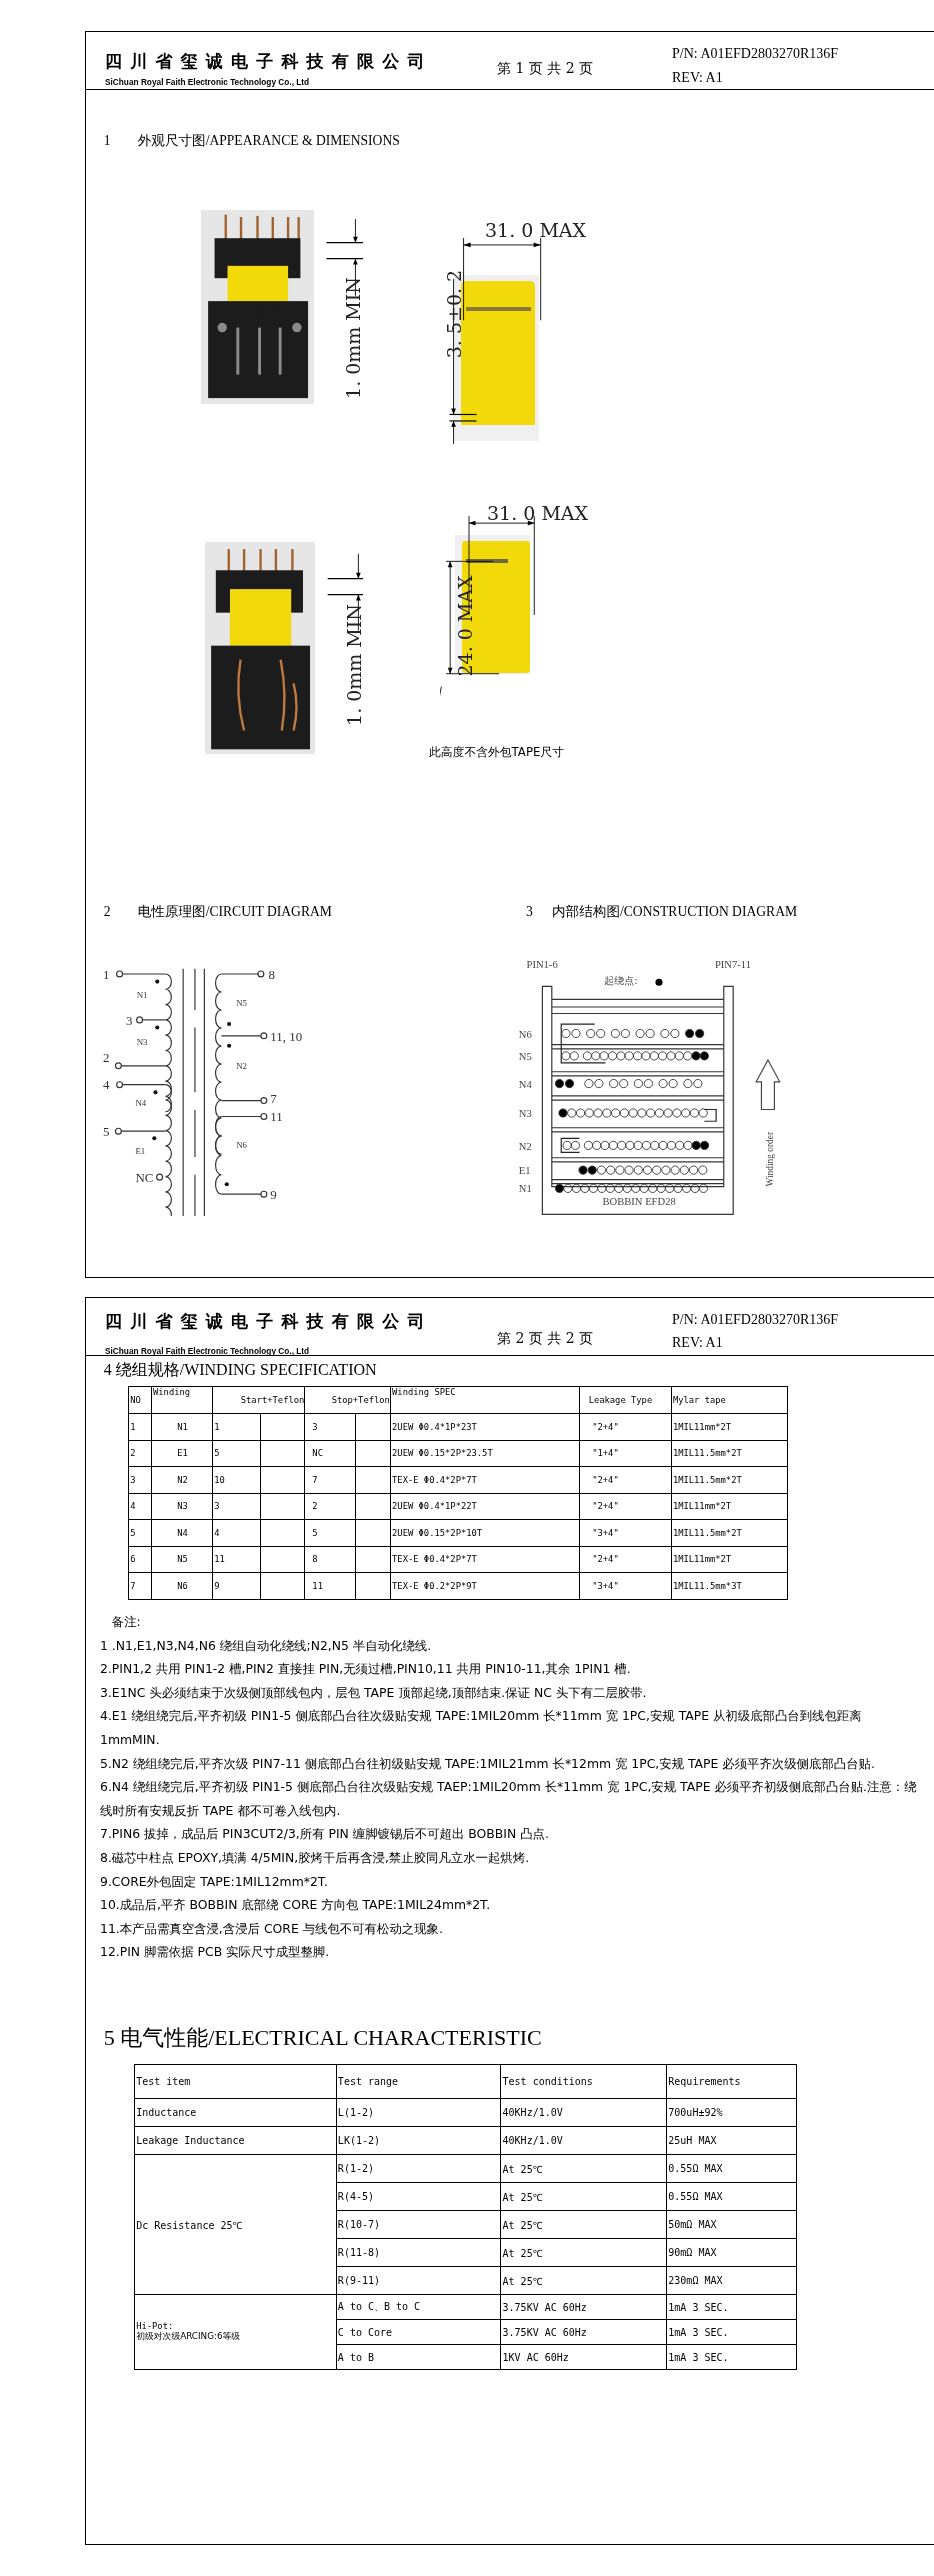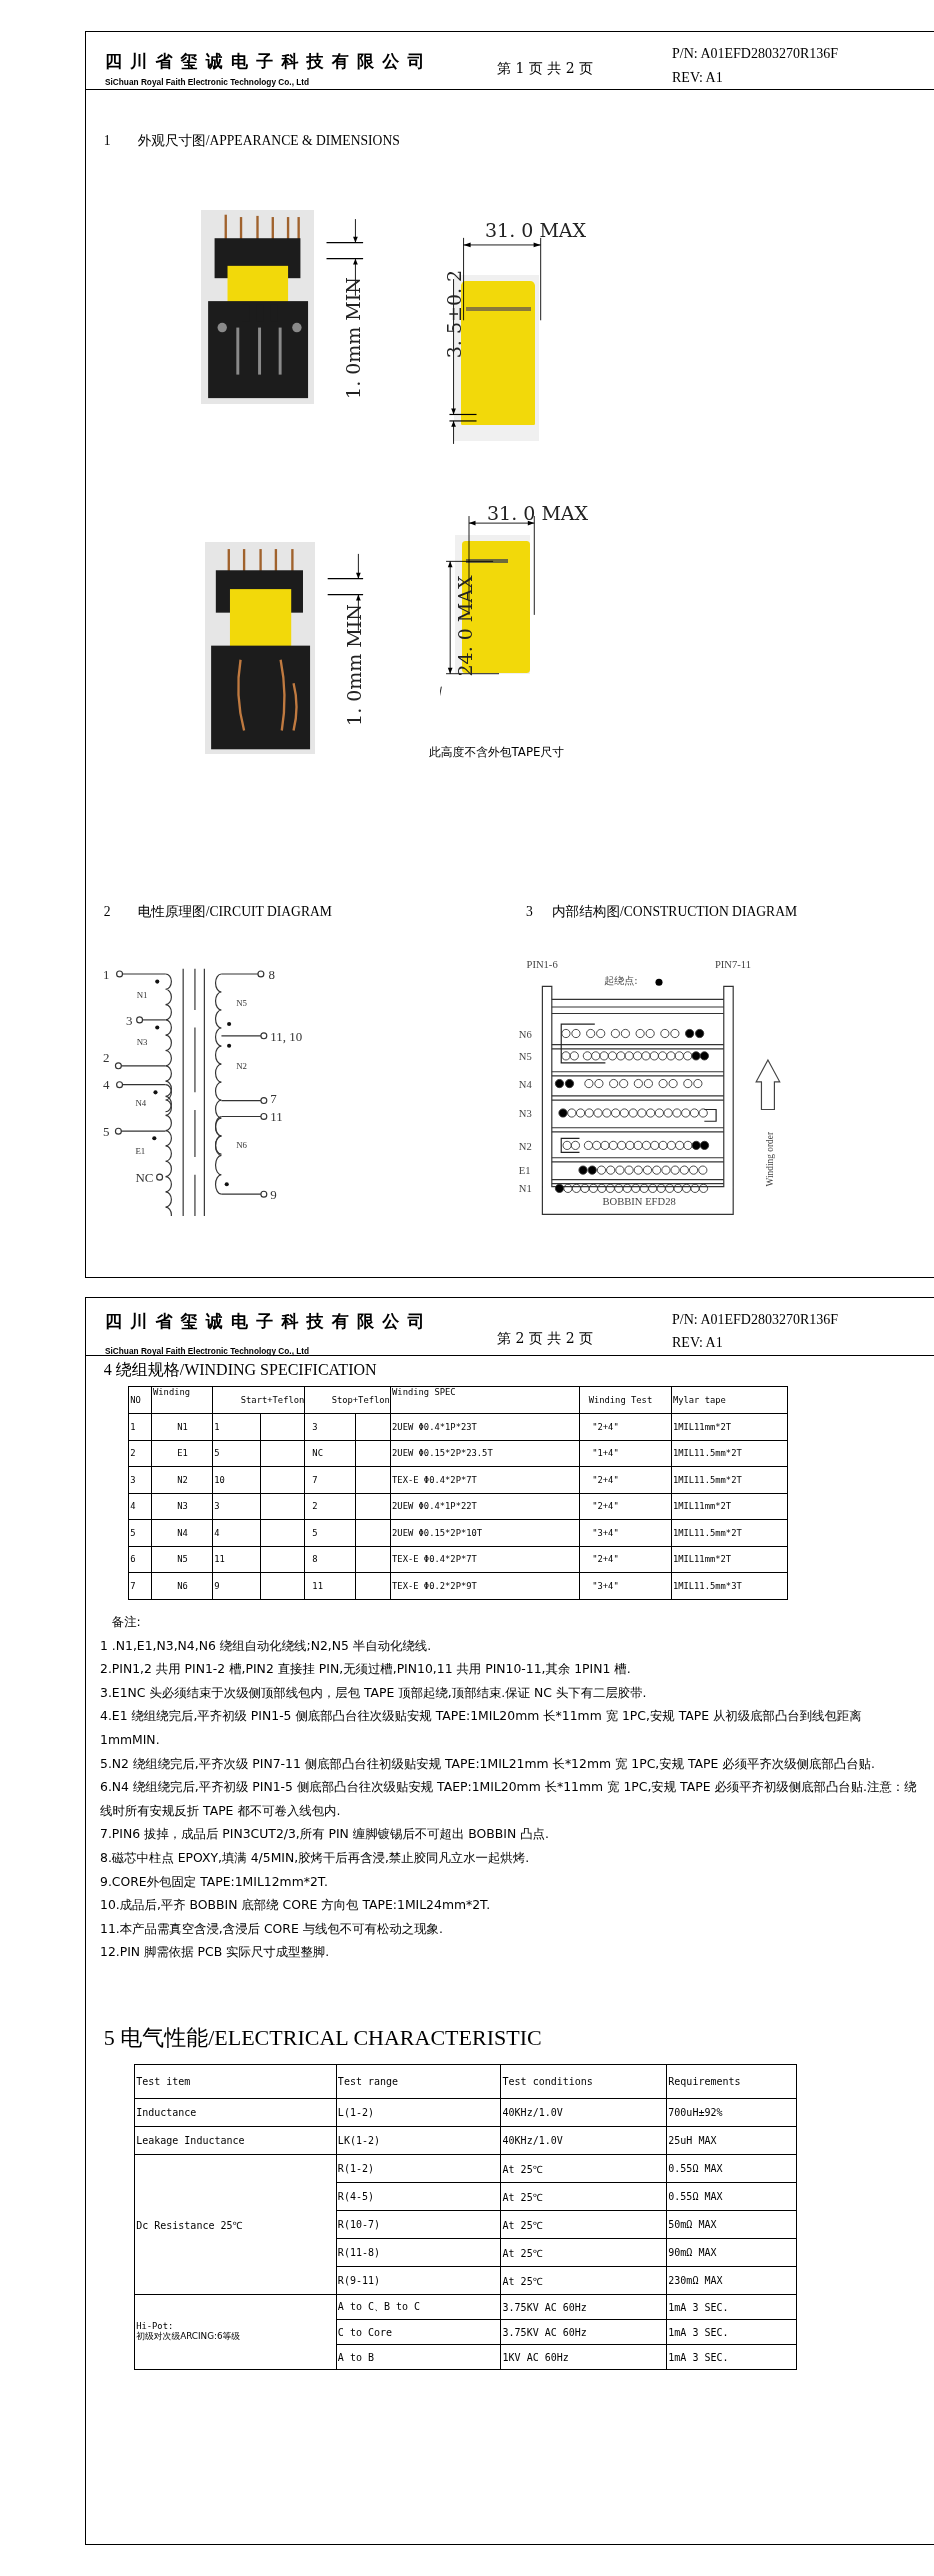--- a/index.html
+++ b/index.html
@@ -420,21 +420,21 @@
         <col style="width:101px">
         <col style="width:126px">
     </colgroup>
     <thead>
       <tr>
         <th>NO</th>
         <th style="vertical-align:top">Winding</th>
         <th colspan="2" style="text-align:right">Start+Teflon</th>
         <th colspan="2" style="text-align:right">Stop+Teflon</th>
         <th style="vertical-align:top">Winding SPEC</th>
-        <th style="padding-left:8.2px">Winding Test</th>
+        <th style="padding-left:8.2px">Leakage Type</th>
         <th>Mylar tape</th>
       </tr>
     </thead>
     <tbody id="wind-body">
         <tr>
           <td>1</td>
           <td style="text-align:center">N1</td>
           <td>1</td>
           <td></td>
           <td style="padding-left:7px">3</td>

